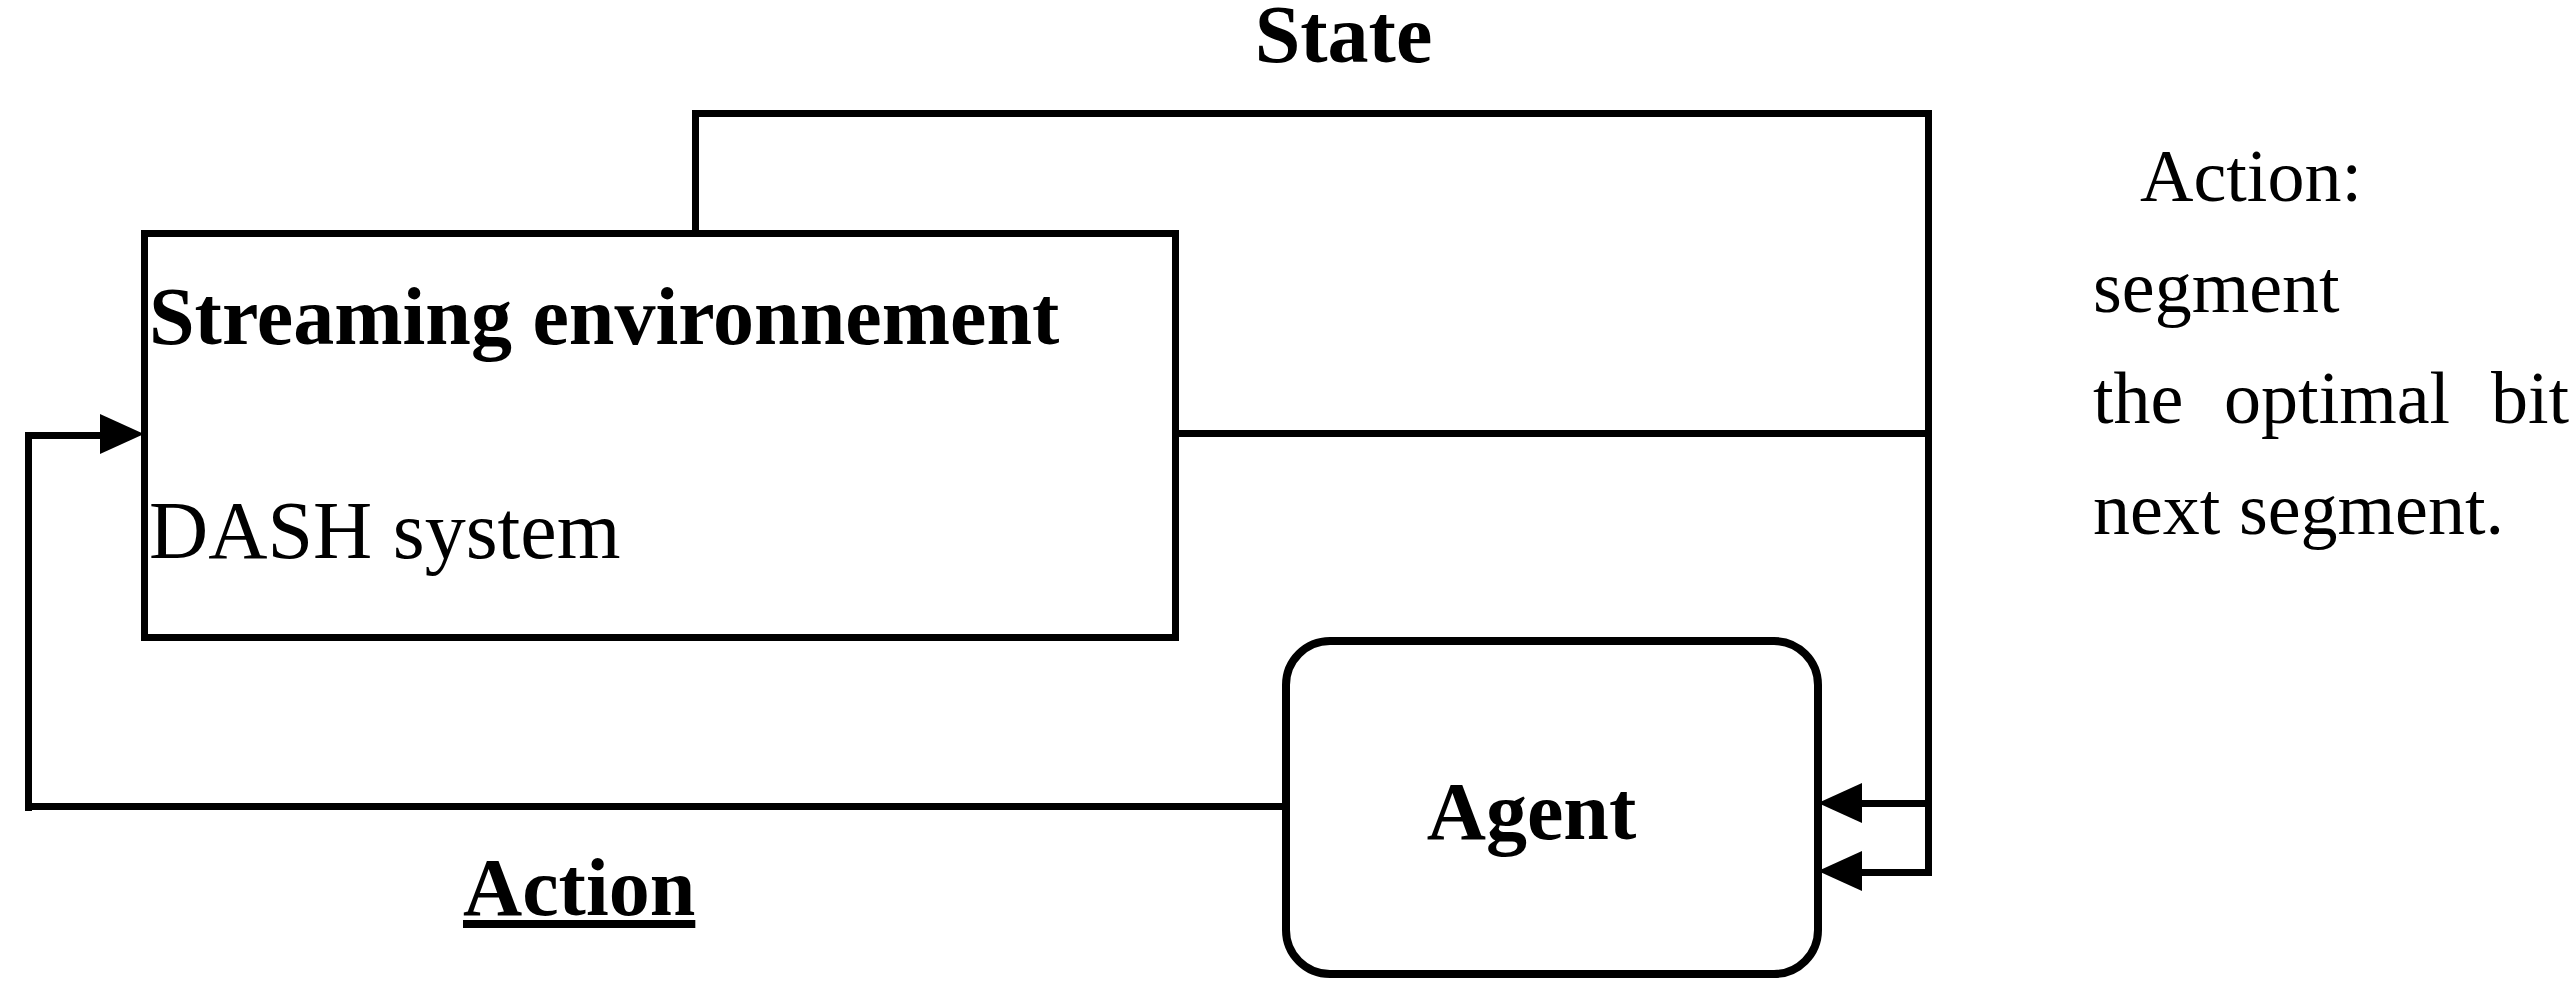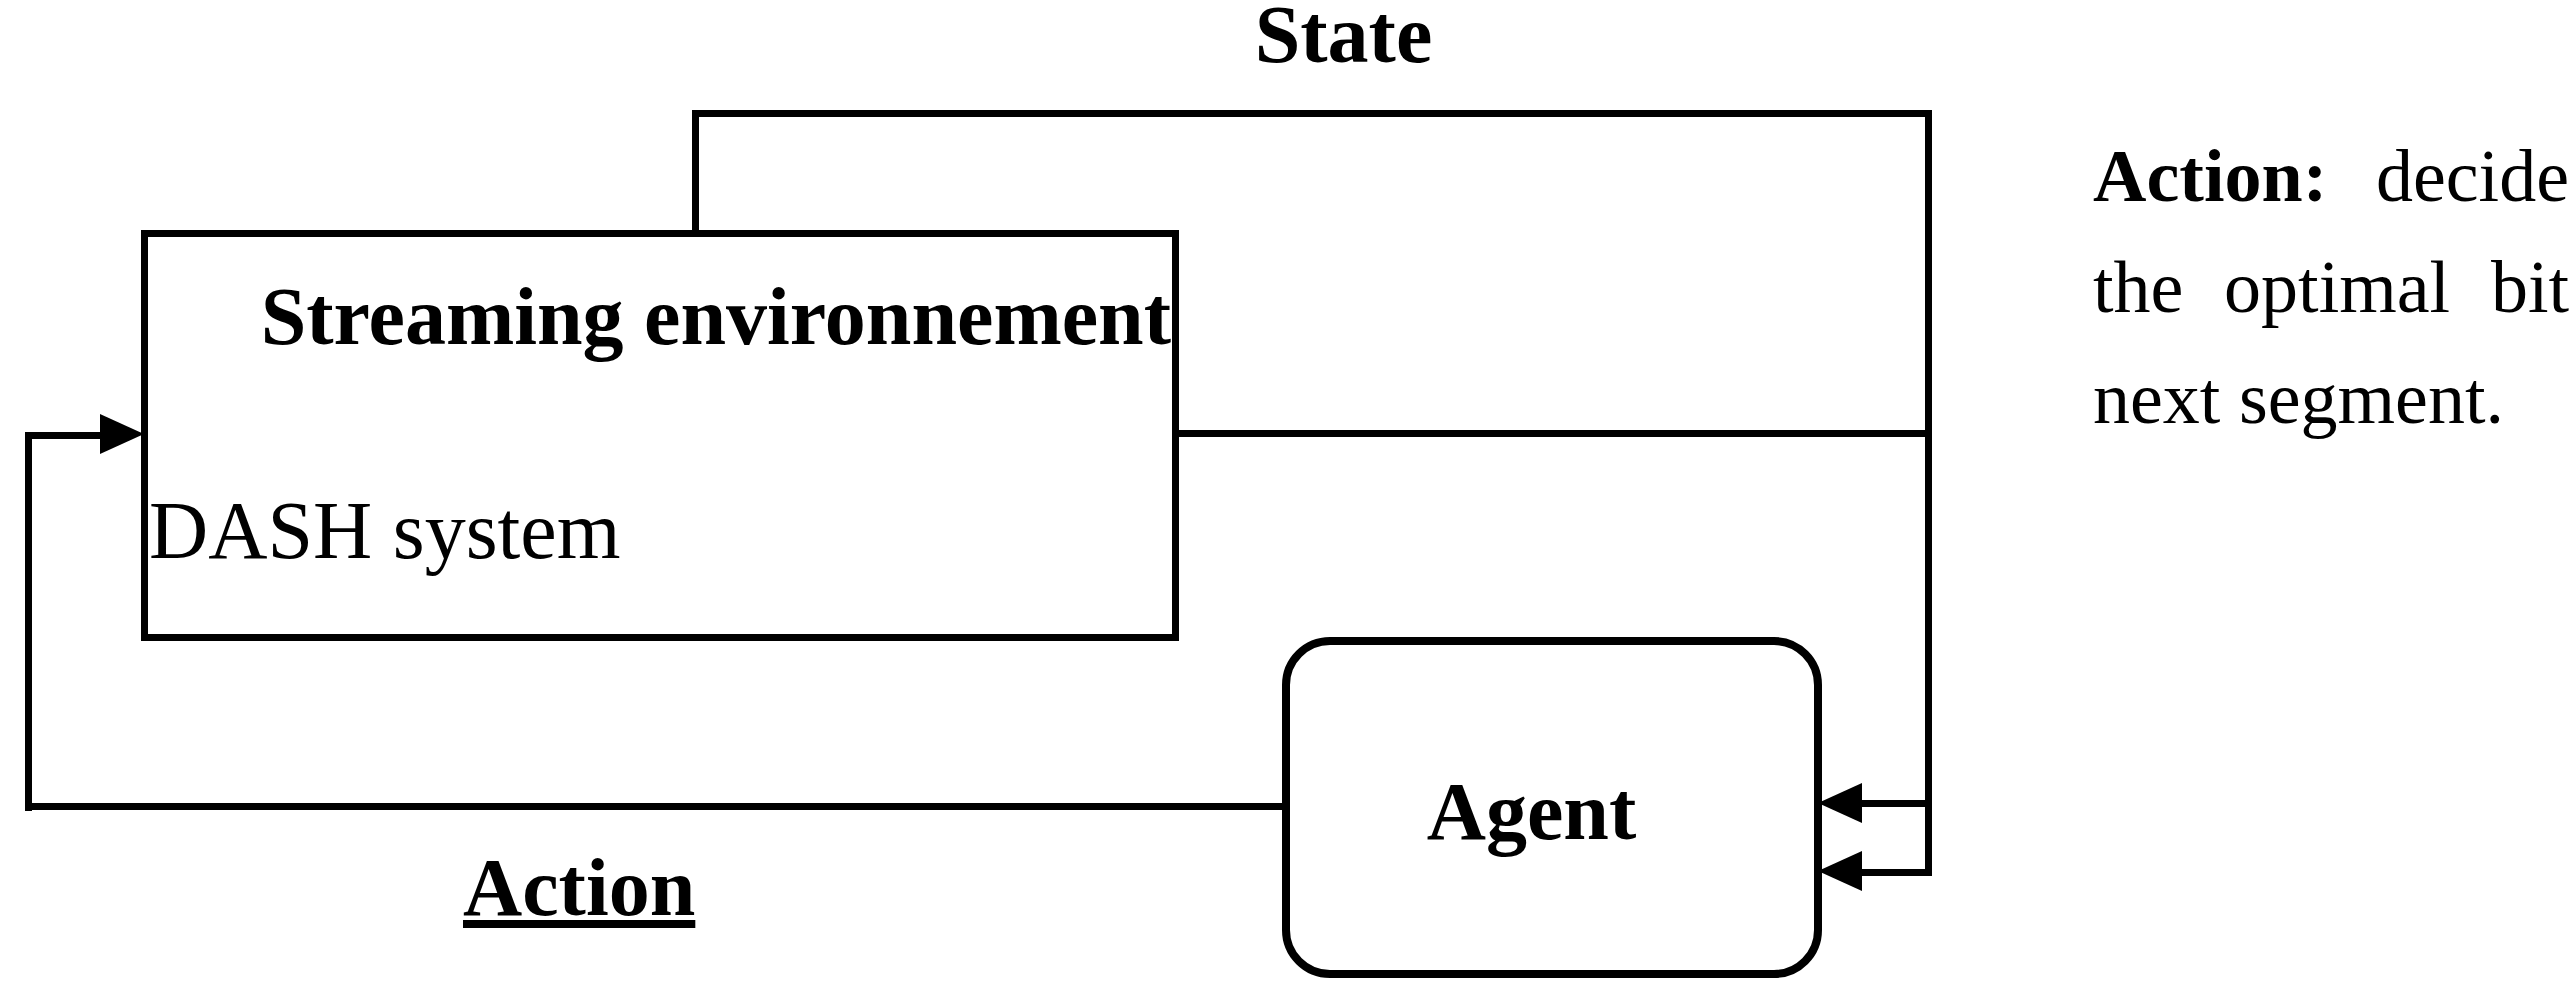--- a/index.html
+++ b/index.html
@@ -67,21 +67,21 @@
     position: absolute;
     font-size: 82px;
     font-weight: bold;
     white-space: nowrap;
     line-height: 1.15;
   }
   #state-label  { left: 1110px; top: -12.4px;  width: 467px; text-align: center; }
   #reward-label { left: 1344px; top: 333px; }
   #action-label { left: 463px;  top: 841px; text-decoration: underline; }
 
-  #env-title    { left: 149px;  top: 270px; width: 1022px; text-align: right;
+  #env-title    { left: 149px;  top: 270px; width: 1022px; text-align: left;
                   font-size: 82px; font-weight: bold; position: absolute; line-height: 1.15; }
   #env-subtitle { left: 149px;  top: 484px; width: 1022px; 
                   font-size: 82px; position: absolute; line-height: 1.15; }
   #agent-label  { left: 1291px; top: 765px; width: 481px;  text-align: center;
                   font-size: 82px; font-weight: bold; position: absolute; line-height: 1.15; }
 
   #side-note {
     position: absolute;
     left: 2093px;
     top: 121px;
@@ -89,21 +89,21 @@
     font-size: 74px;
     line-height: 111px;
   }
   #side-note .note-line {
     text-align: justify;
     text-align-last: justify;
   }
   #side-note .note-line.last {
     text-align-last: left;
   }
-  #side-note .b { font-weight: bold; }
+  #side-note .b { font-weight: normal; margin-left: 47px; }
 </style>
 </head>
 <body>
 
 <div id="canvas">
 
   <div class="line" id="state-line-h"></div>
   <div class="line" id="state-drop-v"></div>
   <div class="line" id="right-line-v"></div>
   <div class="line" id="reward-line-h"></div>
@@ -121,19 +121,19 @@
   <div class="box" id="agent-box"></div>
 
   <div id="env-title">Streaming environnement</div>
   <div id="env-subtitle">DASH system</div>
   <div id="agent-label">Agent</div>
 
   <div class="lbl" id="state-label">State</div>
   <div class="lbl" id="action-label">Action</div>
 
   <div id="side-note">
-    <div class="note-line"><span class="b">Action:</span> <span>decide</span></div>
+    <div class="note-line"><span class="b">Action:</span> <span>segment</span></div>
     <div class="note-line">the optimal bit</div>
     <div class="note-line last">next segment.</div>
   </div>
 
 </div>
 
 
 </body></html>

